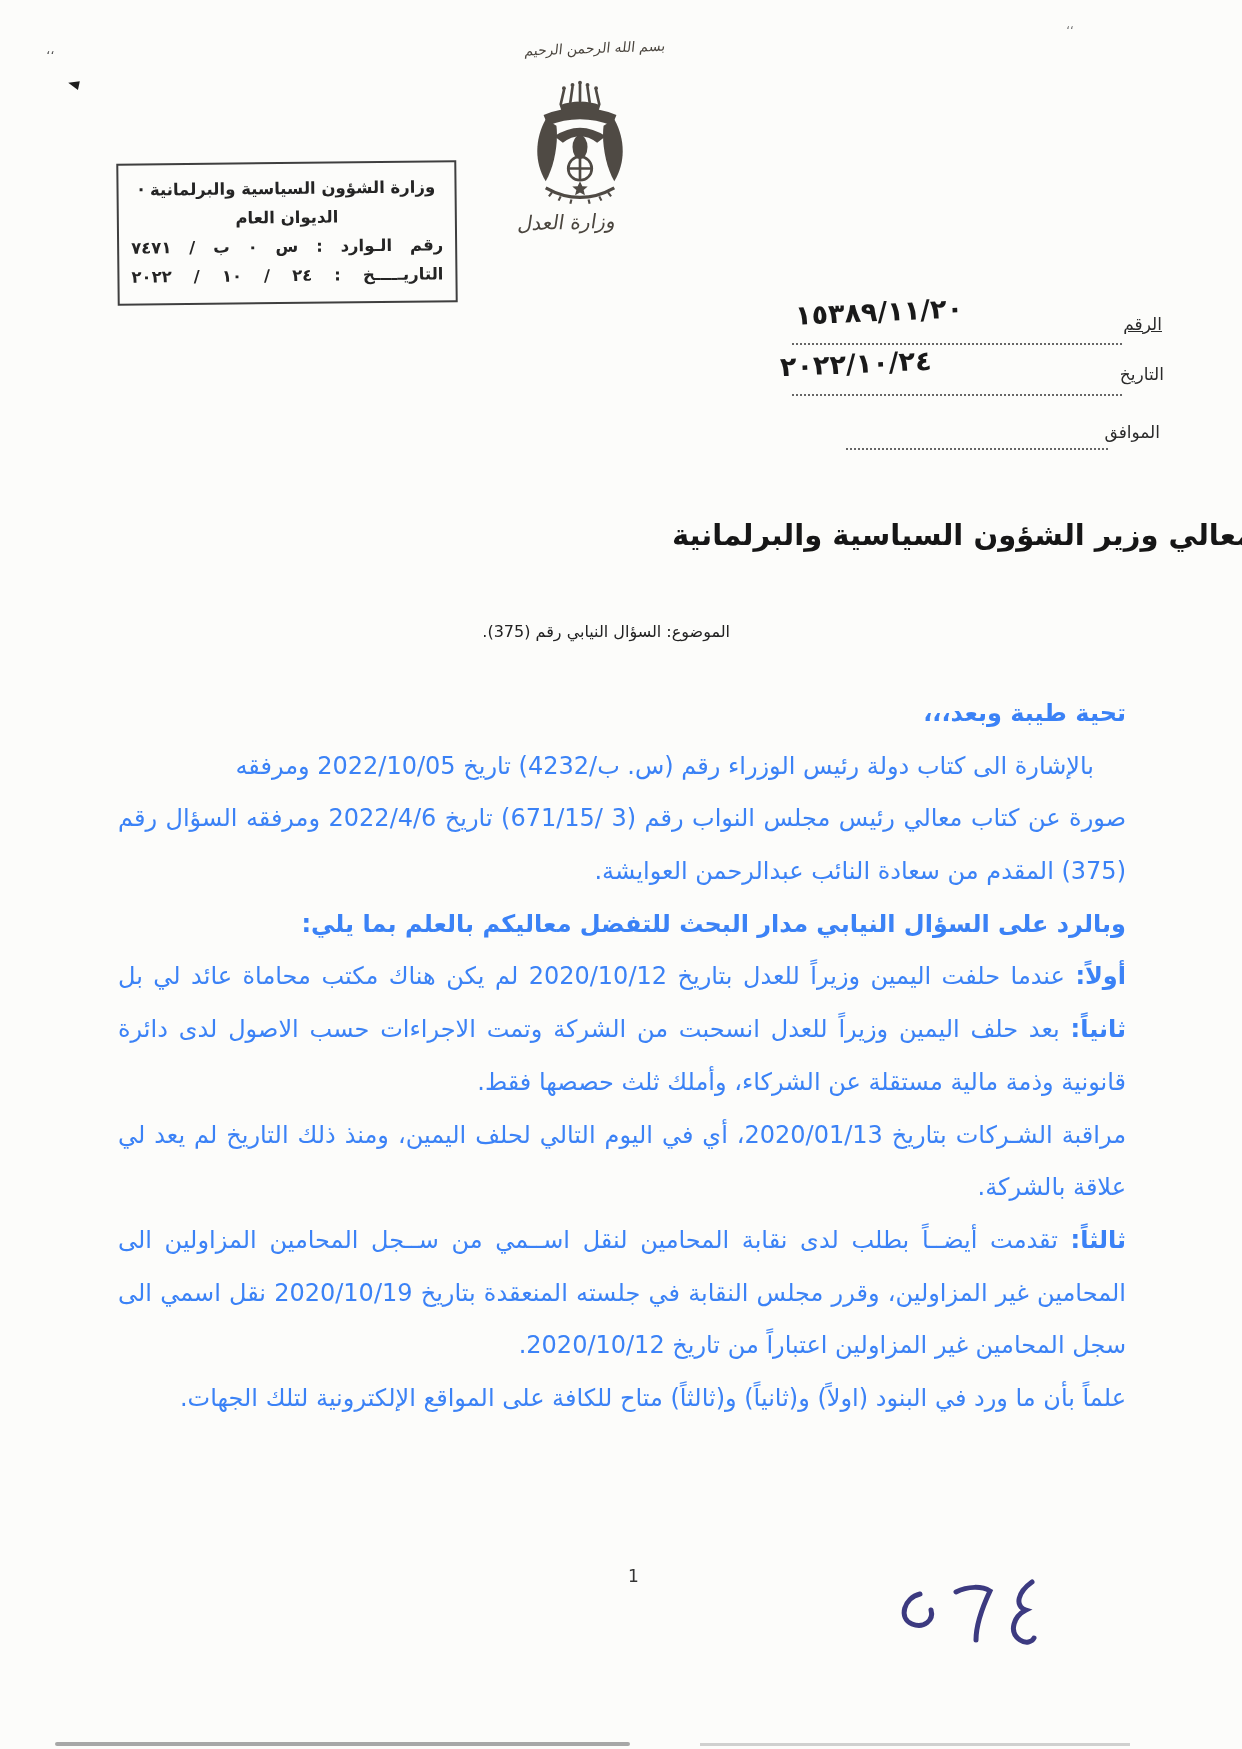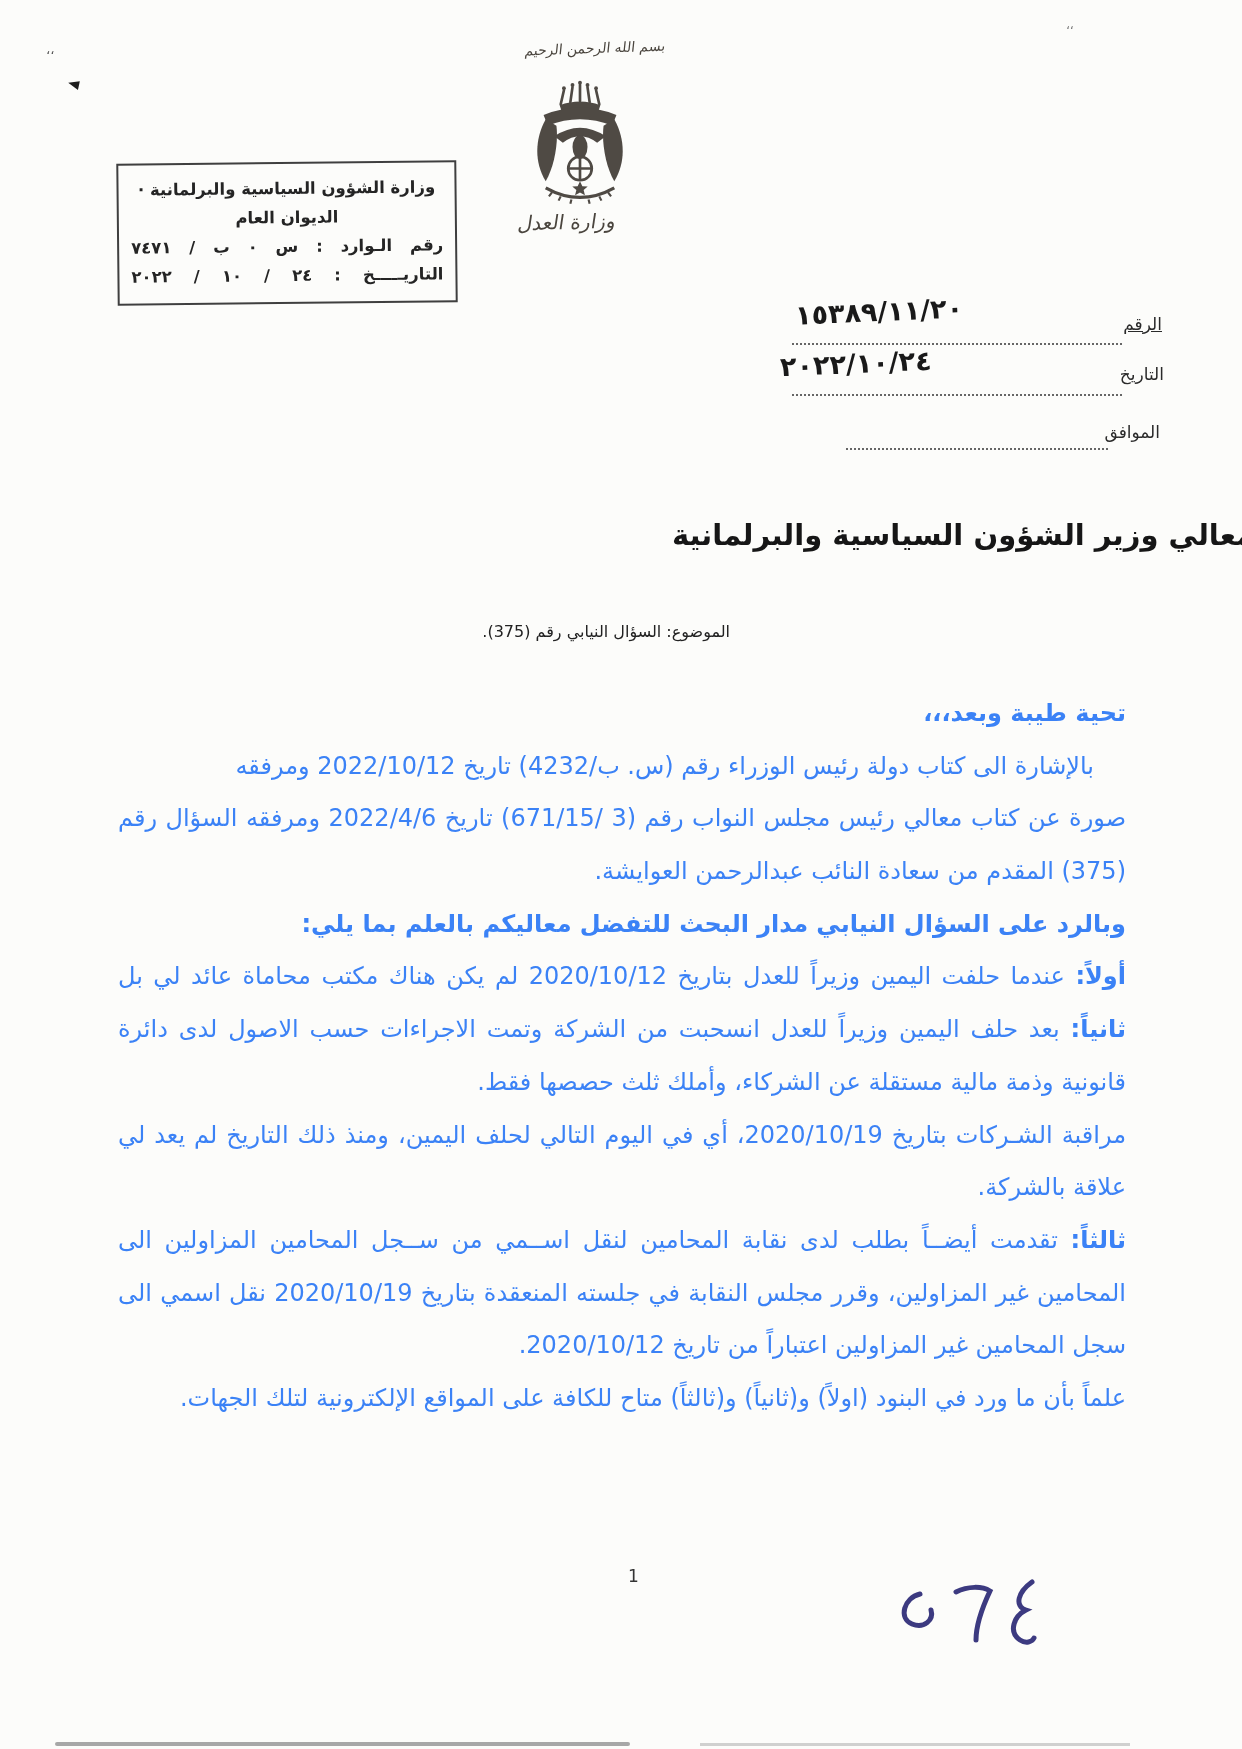--- a/index.html
+++ b/index.html
@@ -127,28 +127,28 @@
   <div class="dotline" style="left:792px;top:394px;width:330px;"></div>
 
   <span class="ref-label" style="right:82px;top:422px;">الموافق</span>
   <div class="dotline" style="left:846px;top:448px;width:262px;"></div>
 
   <h1 class="title">معالي وزير الشؤون السياسية والبرلمانية</h1>
   <div class="subject">الموضوع: السؤال النيابي رقم (375).</div>
 
   <div class="body">
       <div class="bline end bold">تحية طيبة وبعد،،،</div>
-      <div class="bline end indent">بالإشارة الى كتاب دولة رئيس الوزراء رقم (س. ب/4232) تاريخ 2022/10/12 ومرفقه</div>
+      <div class="bline end indent">بالإشارة الى كتاب دولة رئيس الوزراء رقم (س. ب/4232) تاريخ 2022/10/05 ومرفقه</div>
       <div class="bline">صورة عن كتاب معالي رئيس مجلس النواب رقم (3 /671/15) تاريخ 2022/4/6 ومرفقه السؤال رقم</div>
       <div class="bline end">(375) المقدم من سعادة النائب عبدالرحمن العوايشة.</div>
       <div class="bline end bold">وبالرد على السؤال النيابي مدار البحث للتفضل معاليكم بالعلم بما يلي:</div>
       <div class="bline"><span class="bold">أولاً:</span> عندما حلفت اليمين وزيراً للعدل بتاريخ 2020/10/12 لم يكن هناك مكتب محاماة عائد لي بل</div>
       <div class="bline"><span class="bold">ثانياً:</span> بعد حلف اليمين وزيراً للعدل انسحبت من الشركة وتمت الاجراءات حسب الاصول لدى دائرة</div>
       <div class="bline end">قانونية وذمة مالية مستقلة عن الشركاء، وأملك ثلث حصصها فقط.</div>
-      <div class="bline">مراقبة الشـركات بتاريخ 2020/10/19، أي في اليوم التالي لحلف اليمين، ومنذ ذلك التاريخ لم يعد لي</div>
+      <div class="bline">مراقبة الشـركات بتاريخ 2020/01/13، أي في اليوم التالي لحلف اليمين، ومنذ ذلك التاريخ لم يعد لي</div>
       <div class="bline end">علاقة بالشركة.</div>
       <div class="bline"><span class="bold">ثالثاً:</span> تقدمت أيضــاً بطلب لدى نقابة المحامين لنقل اســمي من ســجل المحامين المزاولين الى ســجل</div>
       <div class="bline">المحامين غير المزاولين، وقرر مجلس النقابة في جلسته المنعقدة بتاريخ 2020/10/19 نقل اسمي الى</div>
       <div class="bline end">سجل المحامين غير المزاولين اعتباراً من تاريخ 2020/10/12.</div>
       <div class="bline end">علماً بأن ما ورد في البنود (اولاً) و(ثانياً) و(ثالثاً) متاح للكافة على المواقع الإلكترونية لتلك الجهات.</div>
     </div>
 
   <div class="pageno">1</div>
 
   <svg class="ink" viewBox="0 0 180 115">

